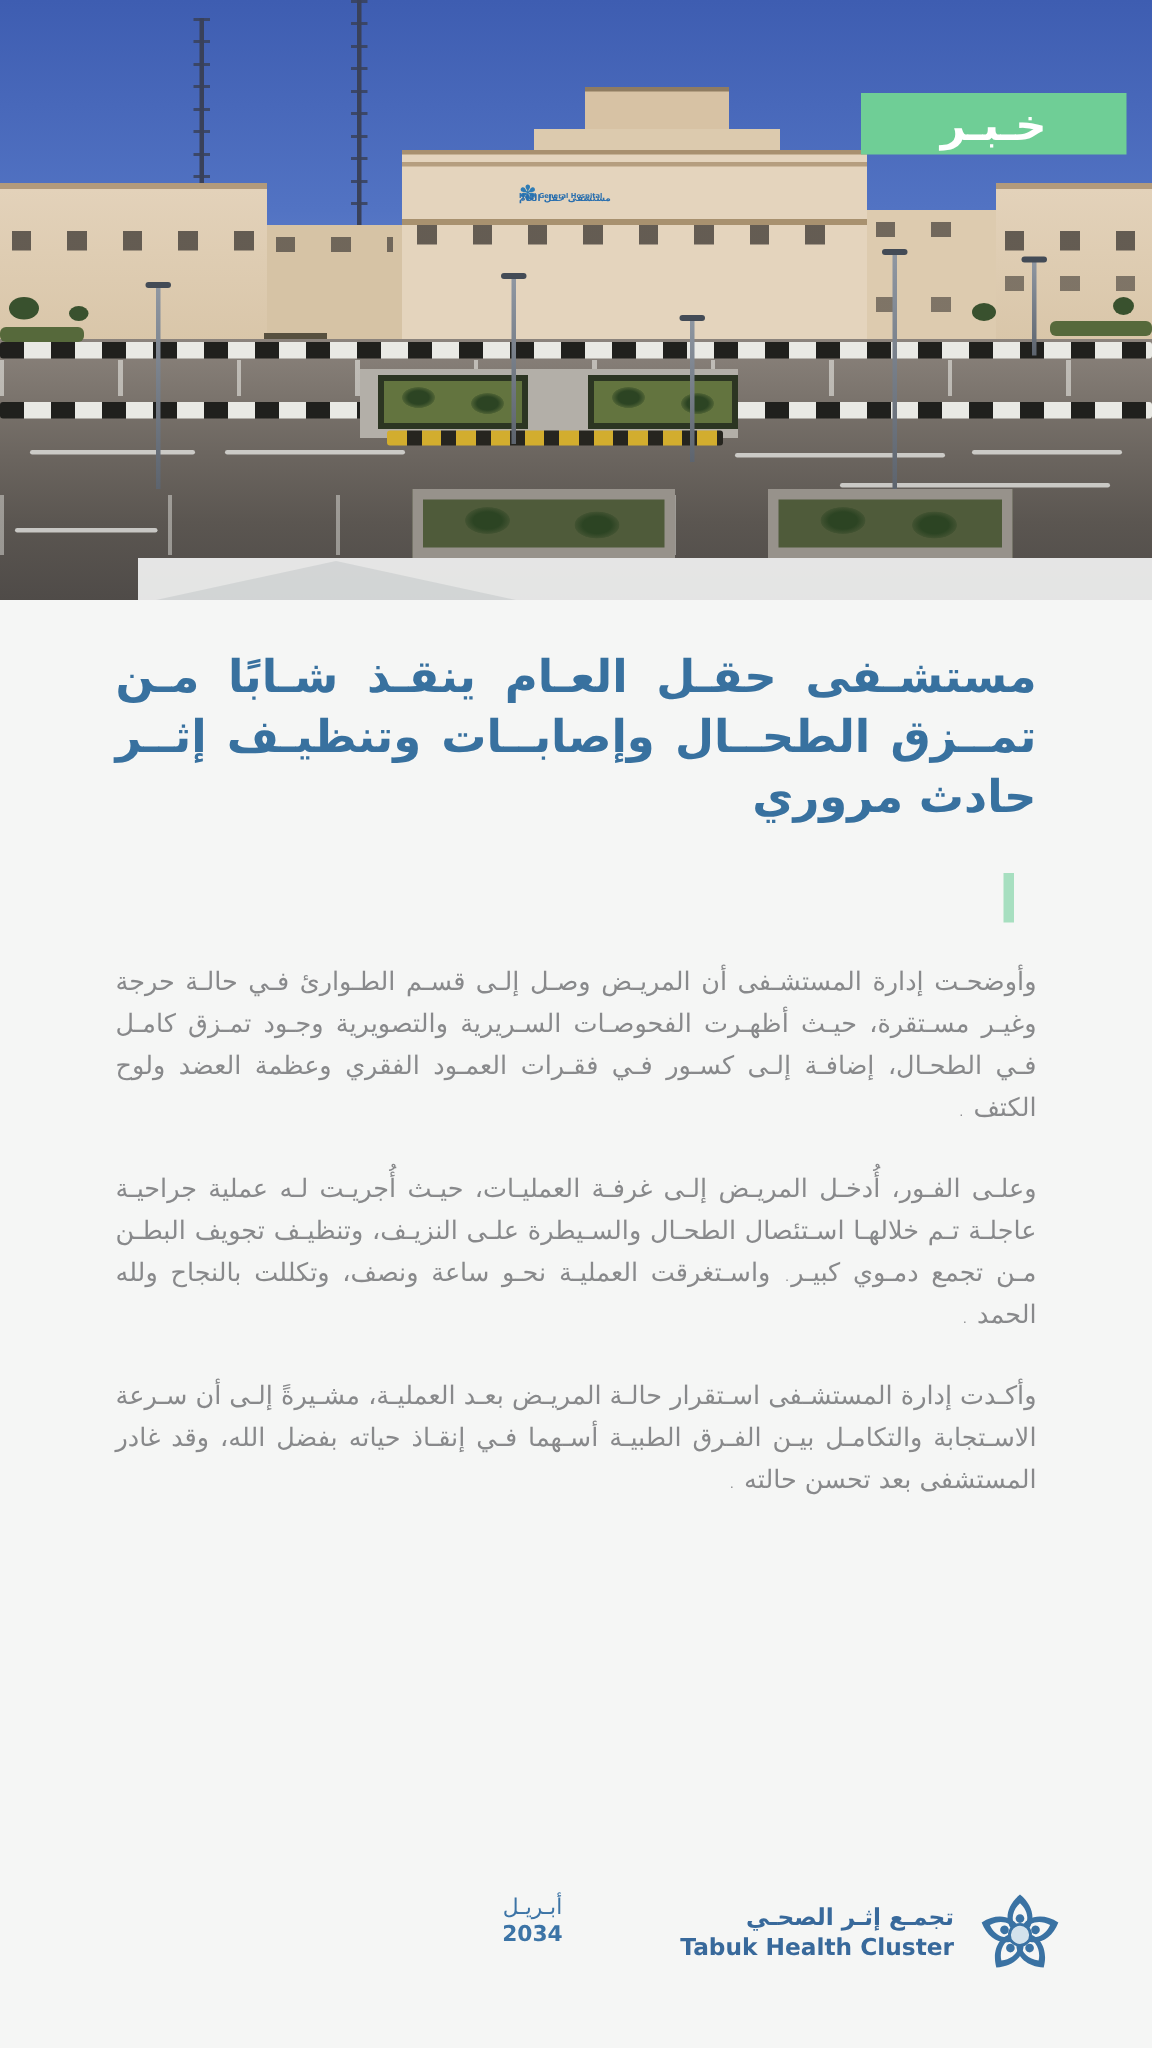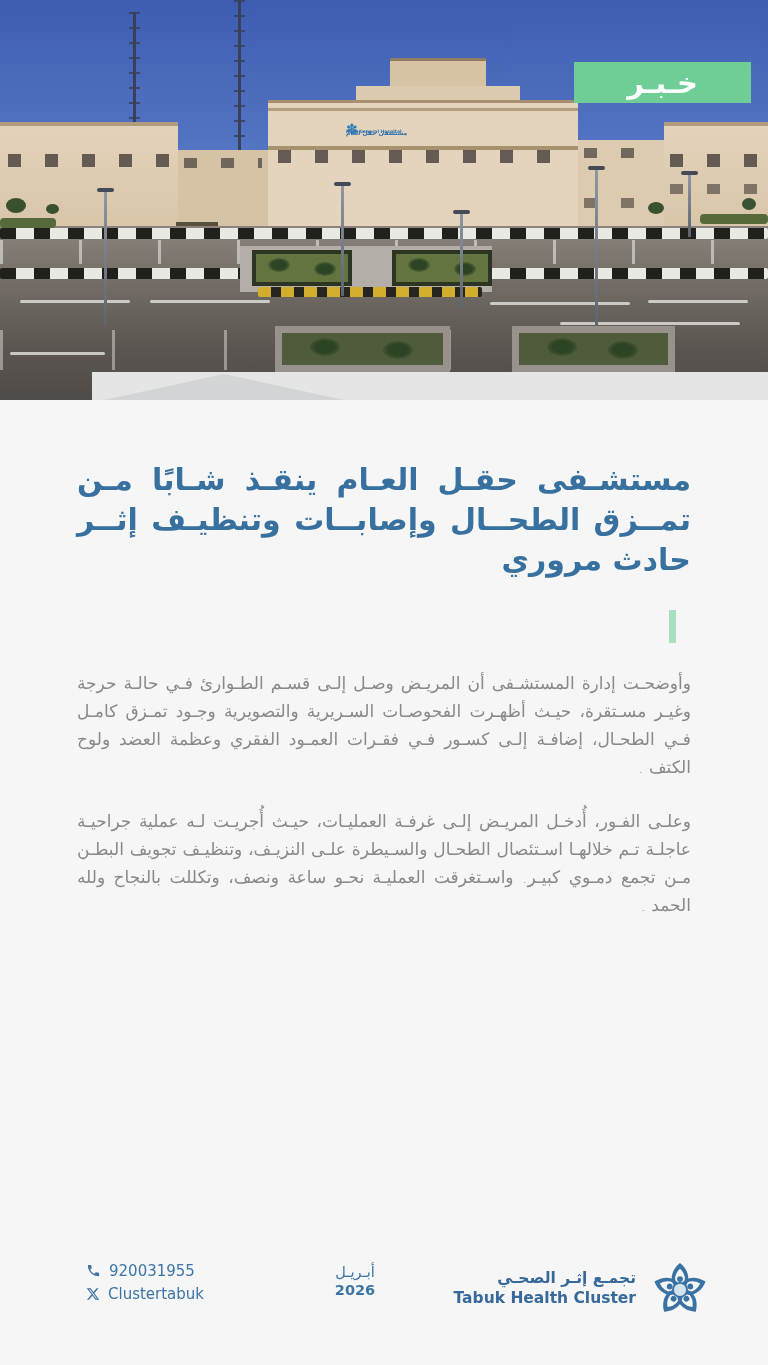--- a/index.html
+++ b/index.html
@@ -87,21 +87,21 @@
   .overlay { left:92px; right:0; top:372px; height:28px; background:rgba(250,251,251,.87); }
   .overlay::before { content:""; position:absolute; left:12px; bottom:0; width:0; height:0;
                      border-left:120px solid transparent; border-right:120px solid transparent;
                      border-bottom:26px solid rgba(178,184,187,.35); }
 
   .badge { left:574px; top:62px; width:177px; height:41px; background:#6fce96; color:#ffffff;
            font-size:29px; font-weight:bold; display:flex; align-items:center; justify-content:center; z-index:5; }
 
   
   .content { position:absolute; left:0; top:400px; width:768px; padding:0 77px; direction:rtl; }
-  .headline { margin-top:60px; color:#38719f; font-weight:bold; font-size:30px; line-height:40px; }
+  .headline { margin-top:32px; color:#38719f; font-weight:bold; font-size:30px; line-height:40px; }
   .h-line { text-align:justify; text-align-last:justify; }
   .h-line.last { text-align-last:right; }
   .accent { width:7px; height:33px; background:#a7dfc0; margin:30px 15px 0 0; }
   .content p { margin:26px 0 0; color:#88898b; font-size:17px; line-height:28px;
                text-align:justify; text-align-last:right; font-weight:300; }
   .content p.first { margin-top:26px; }
 
   
   .footer { position:absolute; left:0; top:1250px; width:768px; height:92px; color:#3c74a6; }
   .contact { position:absolute; left:86px; top:10px; font-size:15px; }
@@ -195,41 +195,28 @@
 
   <div class="content">
     <h1 class="headline">
       <div class="h-line">مستشـفى حقـل العـام ينقـذ شـابًا مـن</div>
       <div class="h-line">تمــزق الطحــال وإصابــات وتنظيـف إثــر</div>
       <div class="h-line last">حادث مروري</div>
     </h1>
     <div class="accent"></div>
     <p>وأوضحـت إدارة المستشـفى أن المريـض وصـل إلـى قسـم الطـوارئ فـي حالـة حرجة وغيـر مسـتقرة، حيـث أظهـرت الفحوصـات السـريرية والتصويرية وجـود تمـزق كامـل فـي الطحـال، إضافـة إلـى كسـور فـي فقـرات العمـود الفقري وعظمة العضد ولوح الكتف .</p>
     <p>وعلـى الفـور، أُدخـل المريـض إلـى غرفـة العمليـات، حيـث أُجريـت لـه عملية جراحيـة عاجلـة تـم خلالهـا اسـتئصال الطحـال والسـيطرة علـى النزيـف، وتنظيـف تجويف البطـن مـن تجمع دمـوي كبيـر. واسـتغرقت العمليـة نحـو ساعة ونصف، وتكللت بالنجاح ولله الحمد .</p>
+    <p>وأكـدت إدارة المستشـفى اسـتقرار حالـة المريـض بعـد العمليـة، مشـيرةً إلـى أن سـرعة الاسـتجابة والتكامـل بيـن الفـرق الطبيـة أسـهما فـي إنقـاذ حياته بفضل الله، وقد غادر المستشفى بعد تحسن حالته .</p>
   </div>
 
   <div class="footer">
-    <div class="contact">
-      <div class="c-row">
-        <svg width="15" height="15" viewBox="0 0 24 24" fill="#3c74a6">
-          <path d="M6.62 10.79c1.44 2.83 3.76 5.14 6.59 6.59l2.2-2.21c.27-.27.67-.36 1.02-.24 1.12.37 2.33.57 3.57.57.55 0 1 .45 1 1V20c0 .55-.45 1-1 1-9.39 0-17-7.61-17-17 0-.55.45-1 1-1h3.5c.55 0 1 .45 1 1 0 1.25.2 2.45.57 3.57.11.35.03.74-.25 1.02l-2.2 2.2z"></path>
-        </svg>
-        <span>920031955</span>
-      </div>
-      <div class="c-row">
-        <svg width="14" height="14" viewBox="0 0 24 24" fill="#3c74a6">
-          <path d="M18.244 2.25h3.308l-7.227 8.26 8.502 11.24H16.17l-5.214-6.817L4.99 21.75H1.68l7.73-8.835L1.254 2.25H8.08l4.713 6.231zm-1.161 17.52h1.833L7.084 4.126H5.117z"></path>
-        </svg>
-        <span>Clustertabuk</span>
-      </div>
-    </div>
 
     <div class="date">
       <div class="month">أبـريـل</div>
-      <div class="year">2026</div>
+      <div class="year">2034</div>
     </div>
 
     <div class="brand">
       <div class="brand-text">
         <div class="brand-ar">تجمـع إثـر الصحـي</div>
         <div class="brand-en">Tabuk Health Cluster</div>
       </div>
       <svg width="64" height="64" viewBox="0 0 100 100">
         <g fill="#3a72a3">
           <g transform="translate(50,53)">

